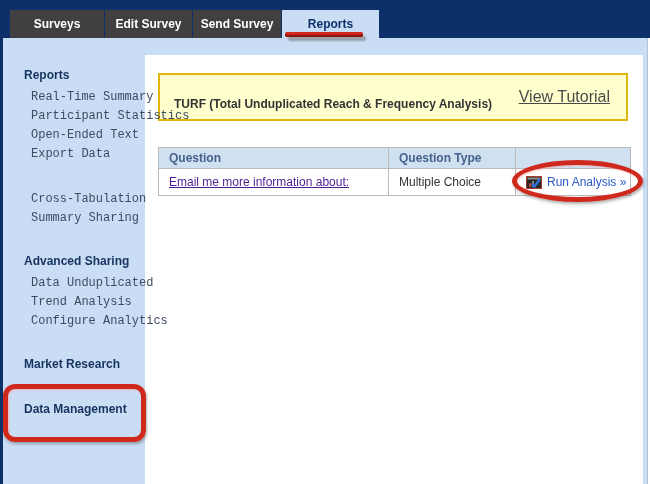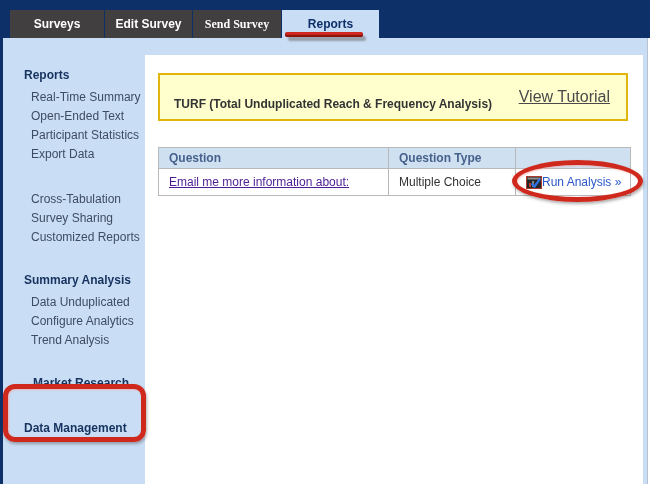--- a/index.html
+++ b/index.html
@@ -11,38 +11,38 @@
   }
   
   .topbar{position:absolute;left:0;top:0;width:650px;height:38px;background:#0d3069;}
   .tabs{position:absolute;left:10px;top:10px;display:flex;gap:1px;height:28px;}
   .tab{
     background:#413f3f;color:#ffffff;font-size:12px;font-weight:bold;
     display:flex;align-items:center;justify-content:center;cursor:pointer;
   }
   .tab.t0{width:94px;}
   .tab.t1{width:87px;}
-  .tab.t2{width:88px;font-family:Liberation Serif, serif;}
+  .tab.t2{width:88px;}
   .tab.t3{width:97px;}
   .tab.active{background:#c9ddf5;color:#0d3069;}
   
   .bluebase{position:absolute;left:0;top:38px;width:650px;height:446px;background:#c9ddf5;}
   .leftedge{position:absolute;left:0;top:0;width:3px;height:484px;background:#0d3069;z-index:6;}
   .rightline{position:absolute;left:647px;top:38px;width:1px;height:446px;background:#b6c2d2;z-index:6;}
   .rightwhite{position:absolute;left:648px;top:38px;width:2px;height:446px;background:#ffffff;z-index:6;}
   .sidebar{position:absolute;left:0;top:38px;width:145px;padding-top:30px;z-index:2;}
   .side-section{margin-bottom:26px;}
-  .side-section.mr{margin-bottom:30px;margin-left:9px;}
+  .side-section.mr{margin-bottom:30px;}
   .side-title{
     font-size:12px;font-weight:bold;color:#16335f;
     line-height:15px;padding-left:24px;margin-bottom:5px;
   }
   .side-item{
     font-size:12px;color:#3d4c61;line-height:19px;
-    padding-left:31px;cursor:pointer;white-space:nowrap;
+    padding-left:31px;cursor:pointer;white-space:nowrap;font-family:Liberation Mono, monospace;
   }
   .side-item.selected{
     background:#ffffff;margin-left:29px;width:116px;padding-left:2px;
   }
   
   .content{position:absolute;left:145px;top:55px;width:498px;height:429px;background:#ffffff;z-index:1;}
   .banner{
     position:absolute;left:13px;top:18px;width:470px;height:48px;
     background:#ffffce;border:2px solid #dfb50e;box-sizing:border-box;
   }
@@ -60,21 +60,21 @@
   .qtable th,.qtable td{border:1px solid #b9b9b9;overflow:hidden;white-space:nowrap;}
   .qtable th{
     background:#cfe0f1;color:#46618c;font-weight:bold;text-align:left;
     padding:3px 10px;height:14px;
   }
   .qtable td{background:#ffffff;color:#333333;padding:6px 10px;height:14px;}
   .col-q{width:230px;}
   .col-t{width:127px;}
   .col-a{width:115px;}
   .q-link{color:#4c1d95;text-decoration:underline;cursor:pointer;}
-  .run-cell{display:flex;align-items:center;}
+  .run-cell{display:flex;align-items:center;gap:5px;}
   .run-link{color:#2b57c8;text-decoration:none;cursor:pointer;white-space:nowrap;}
   .run-icon{display:inline-block;width:16px;height:13px;cursor:pointer;flex:none;}
   
   .ann{position:absolute;z-index:10;pointer-events:none;box-sizing:border-box;}
   .ann-underline{
     left:285px;top:32px;width:78px;height:5px;background:#cf281c;border-radius:2px;
     box-shadow:3px 4px 2px rgba(110,110,110,0.55), inset 0 -2px 1px rgba(110,10,5,0.7);
   }
   .ann-rect{
     left:3px;top:384px;width:143px;height:58px;
@@ -98,34 +98,33 @@
     <div class="tab t3 active">Reports</div>
   </div>
 </div>
 
 <div class="bluebase"></div>
 
 <div class="sidebar">
   <div class="side-section">
     <div class="side-title">Reports</div>
     <div class="side-item">Real-Time Summary</div>
+    <div class="side-item">Participant Statistics</div>
     <div class="side-item">Open-Ended Text</div>
-    <div class="side-item">Participant Statistics</div>
     <div class="side-item">Export Data</div>
   </div>
   <div class="side-section">
     <div class="side-item">Cross-Tabulation</div>
-    <div class="side-item">Survey Sharing</div>
-    <div class="side-item">Customized Reports</div>
+    <div class="side-item">Summary Sharing</div>
   </div>
   <div class="side-section">
-    <div class="side-title">Summary Analysis</div>
+    <div class="side-title">Advanced Sharing</div>
     <div class="side-item">Data Unduplicated</div>
+    <div class="side-item">Trend Analysis</div>
     <div class="side-item">Configure Analytics</div>
-    <div class="side-item">Trend Analysis</div>
   </div>
   <div class="side-section mr">
     <div class="side-title">Market Research</div>
   </div>
   <div class="side-section">
     <div class="side-title">Data Management</div>
   </div>
 </div>
 
 <div class="content">

